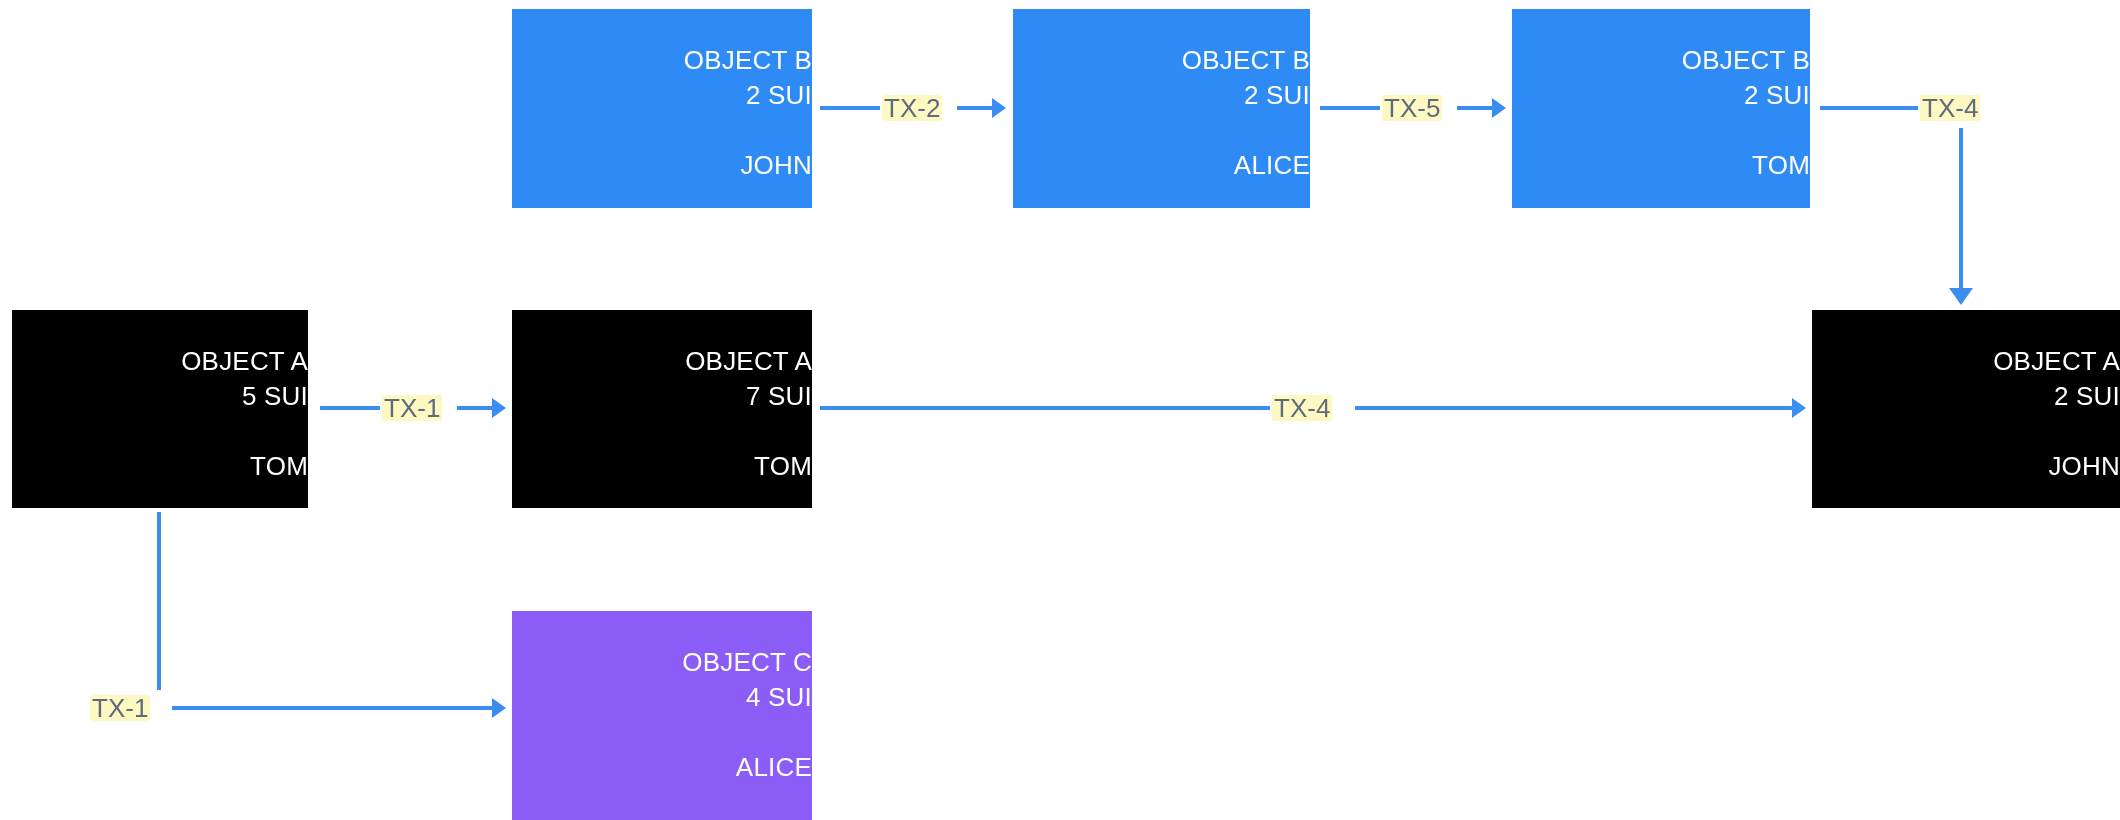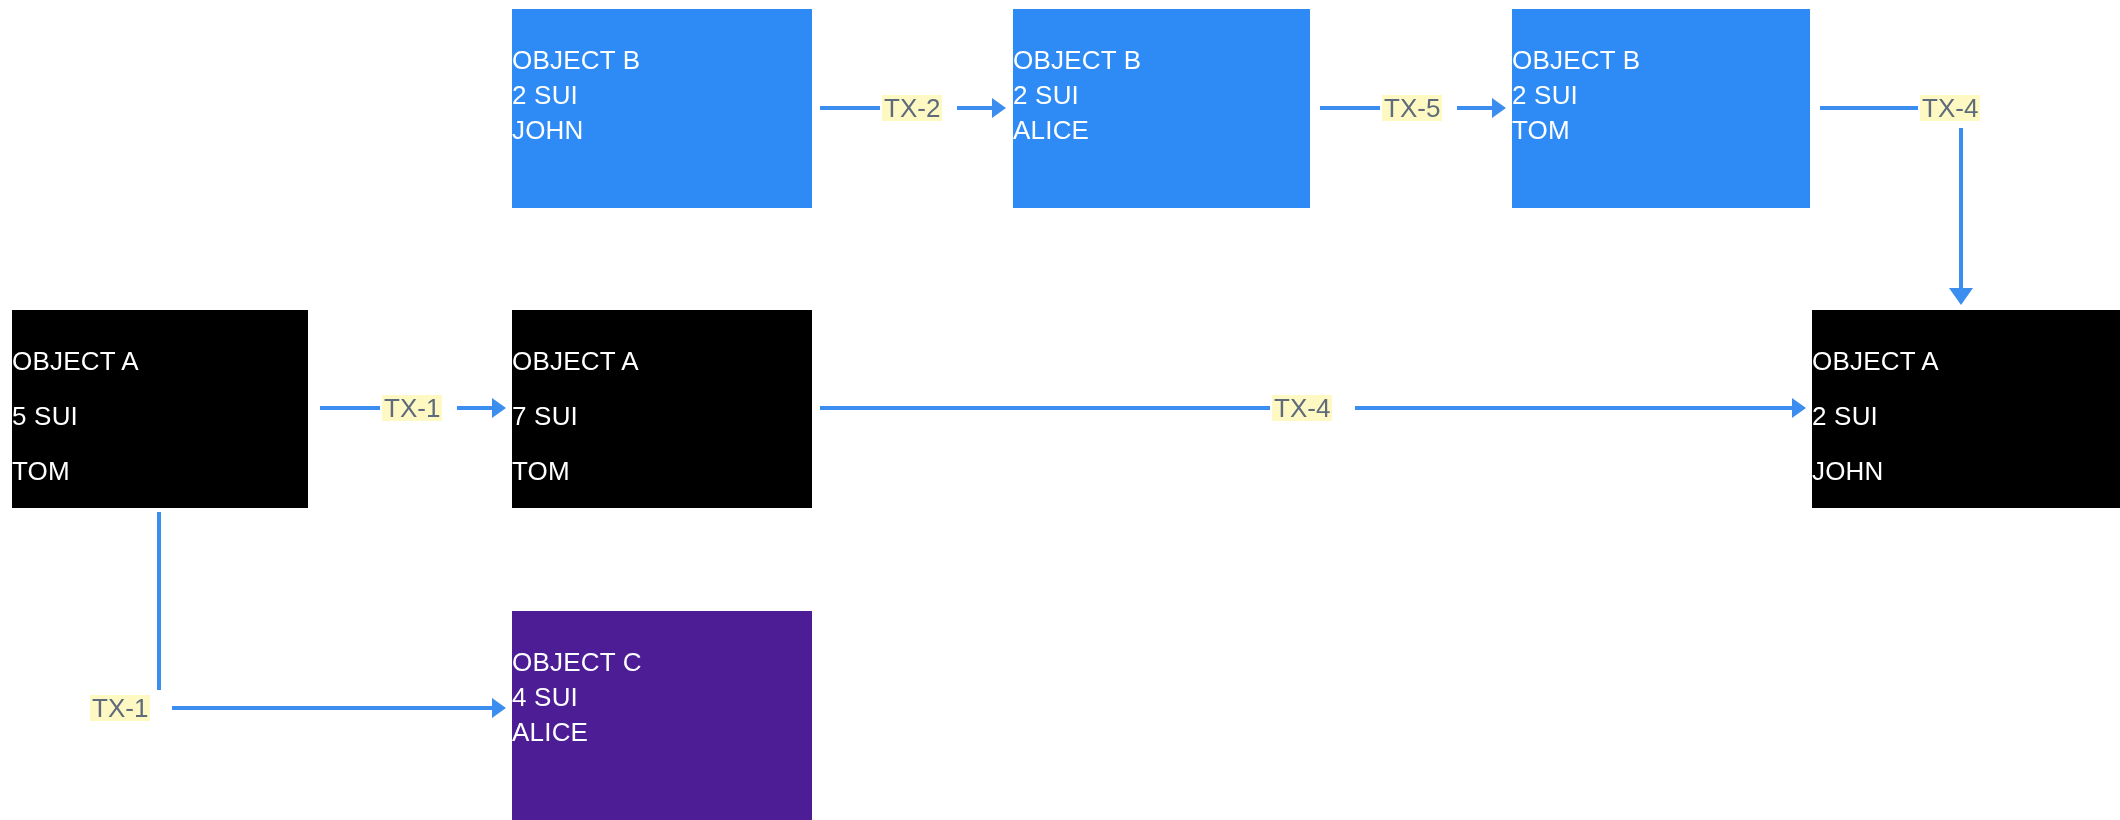--- a/index.html
+++ b/index.html
@@ -15,44 +15,45 @@
     width: 2120px;
     height: 820px;
     background: #ffffff;
     overflow: hidden;
   }
   .node {
     position: absolute;
     box-sizing: border-box;
     display: flex;
     flex-direction: column;
-    align-items: flex-start;
+    align-items: flex-end;
     color: #ffffff;
     font-family: "Liberation Sans", sans-serif;
     font-size: 26px;
     line-height: 35px;
     letter-spacing: 0.2px;
     user-select: none;
   }
   .node .node-head {
     margin-top: 34px;
     text-align: center;
     white-space: nowrap;
   }
   .node .node-amount {
     text-align: center;
     white-space: nowrap;
   }
   .node .node-owner {
+    margin-top: 35px;
     text-align: center;
     white-space: nowrap;
   }
-  .node.black { background: #000000; gap: 20px; }
+  .node.black { background: #000000; }
   .node.blue  { background: #2e8bf6; }
-  .node.gray  { background: #4c1d95; }
+  .node.gray  { background: #8b5cf6; }
 
   svg#edges {
     position: absolute;
     left: 0;
     top: 0;
     width: 2120px;
     height: 820px;
     overflow: visible;
     pointer-events: none;
   }

